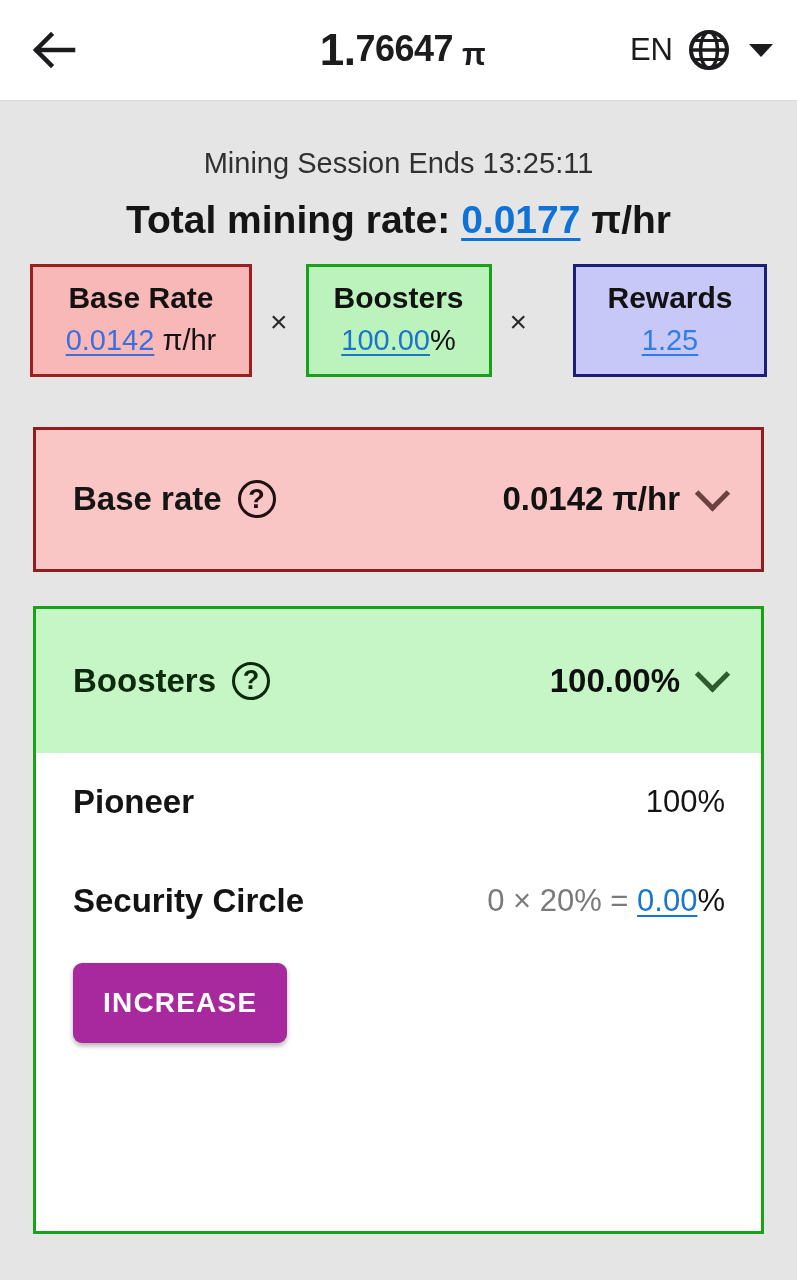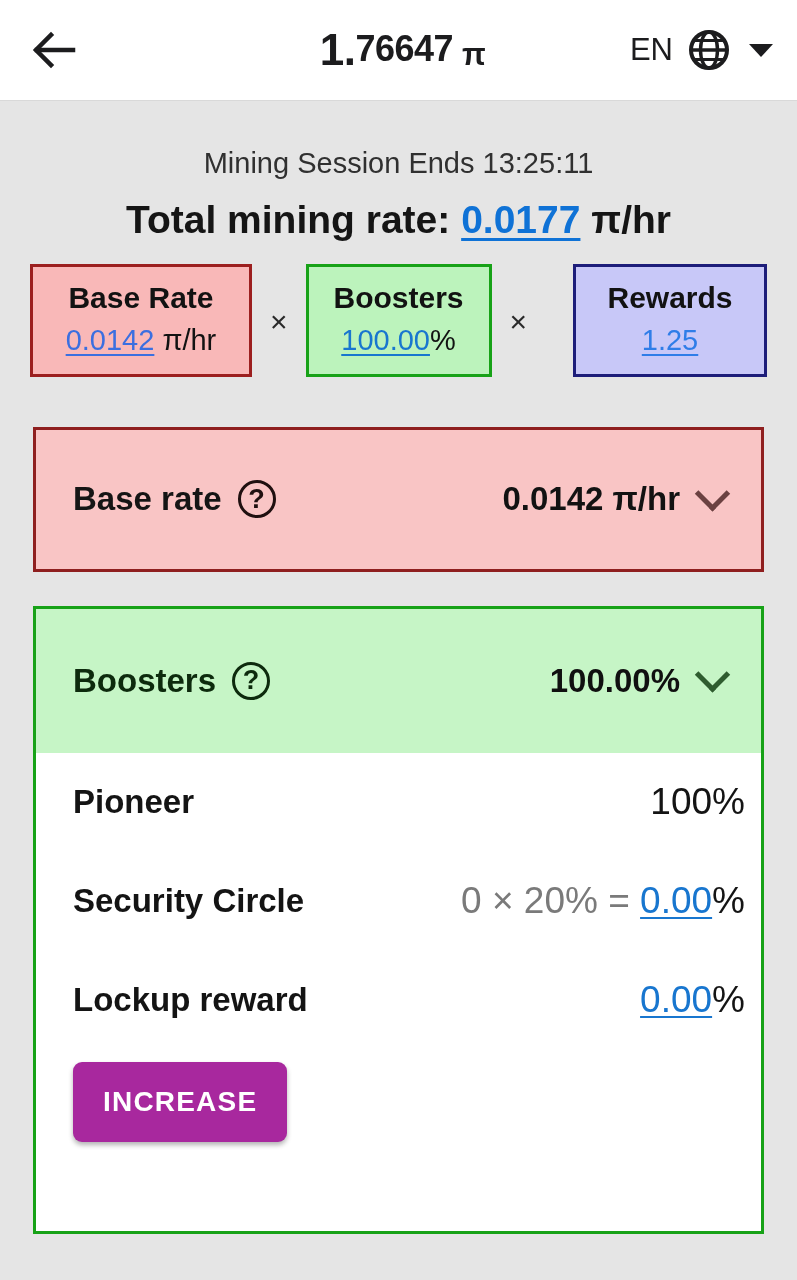--- a/index.html
+++ b/index.html
@@ -268,36 +268,36 @@
     padding: 0 36px 0 37px;
     box-sizing: border-box;
     cursor: pointer;
   }
   .boost-head .row-label { color: #0d2a0d; }
   .boost-head .row-value { color: #101010; }
 
   .boost-body {
     flex: 1;
     background: #ffffff;
-    padding: 0 16px 0 37px;
+    padding: 0 36px 0 37px;
   }
   .drow {
     height: 99px;
     display: flex;
     align-items: center;
     font-size: 31px;
   }
   .drow .dlabel {
     font-weight: 700;
     color: #141414;
     font-size: 33px;
   }
   .drow .dvalue {
     margin-left: auto;
-    font-size: 37px;
+    font-size: 31px;
     color: #141414;
     white-space: nowrap;
   }
   .drow .dvalue .muted { color: #7a7a7a; }
   .drow .dvalue a {
     color: #1876cf;
     text-decoration: underline;
     text-decoration-thickness: 2px;
     text-underline-offset: 4px;
   }
@@ -412,24 +412,20 @@
       <div class="drow">
         <span class="dlabel">Pioneer</span>
         <span class="dvalue"><span class="muted"></span><span>100%</span></span>
       </div>
 
       <div class="drow">
         <span class="dlabel">Security Circle</span>
         <span class="dvalue"><span class="muted">0 × 20% = </span><a>0.00</a><span>%</span></span>
       </div>
 
-      <div class="drow">
-        <span class="dlabel">Lockup reward</span>
-        <span class="dvalue"><span class="muted"></span><a>0.00</a><span>%</span></span>
-      </div>
 
       <div class="increase-wrap">
         <button class="increase-btn">INCREASE</button>
       </div>
 
     </div>
 
   </div>
 
 </div>

